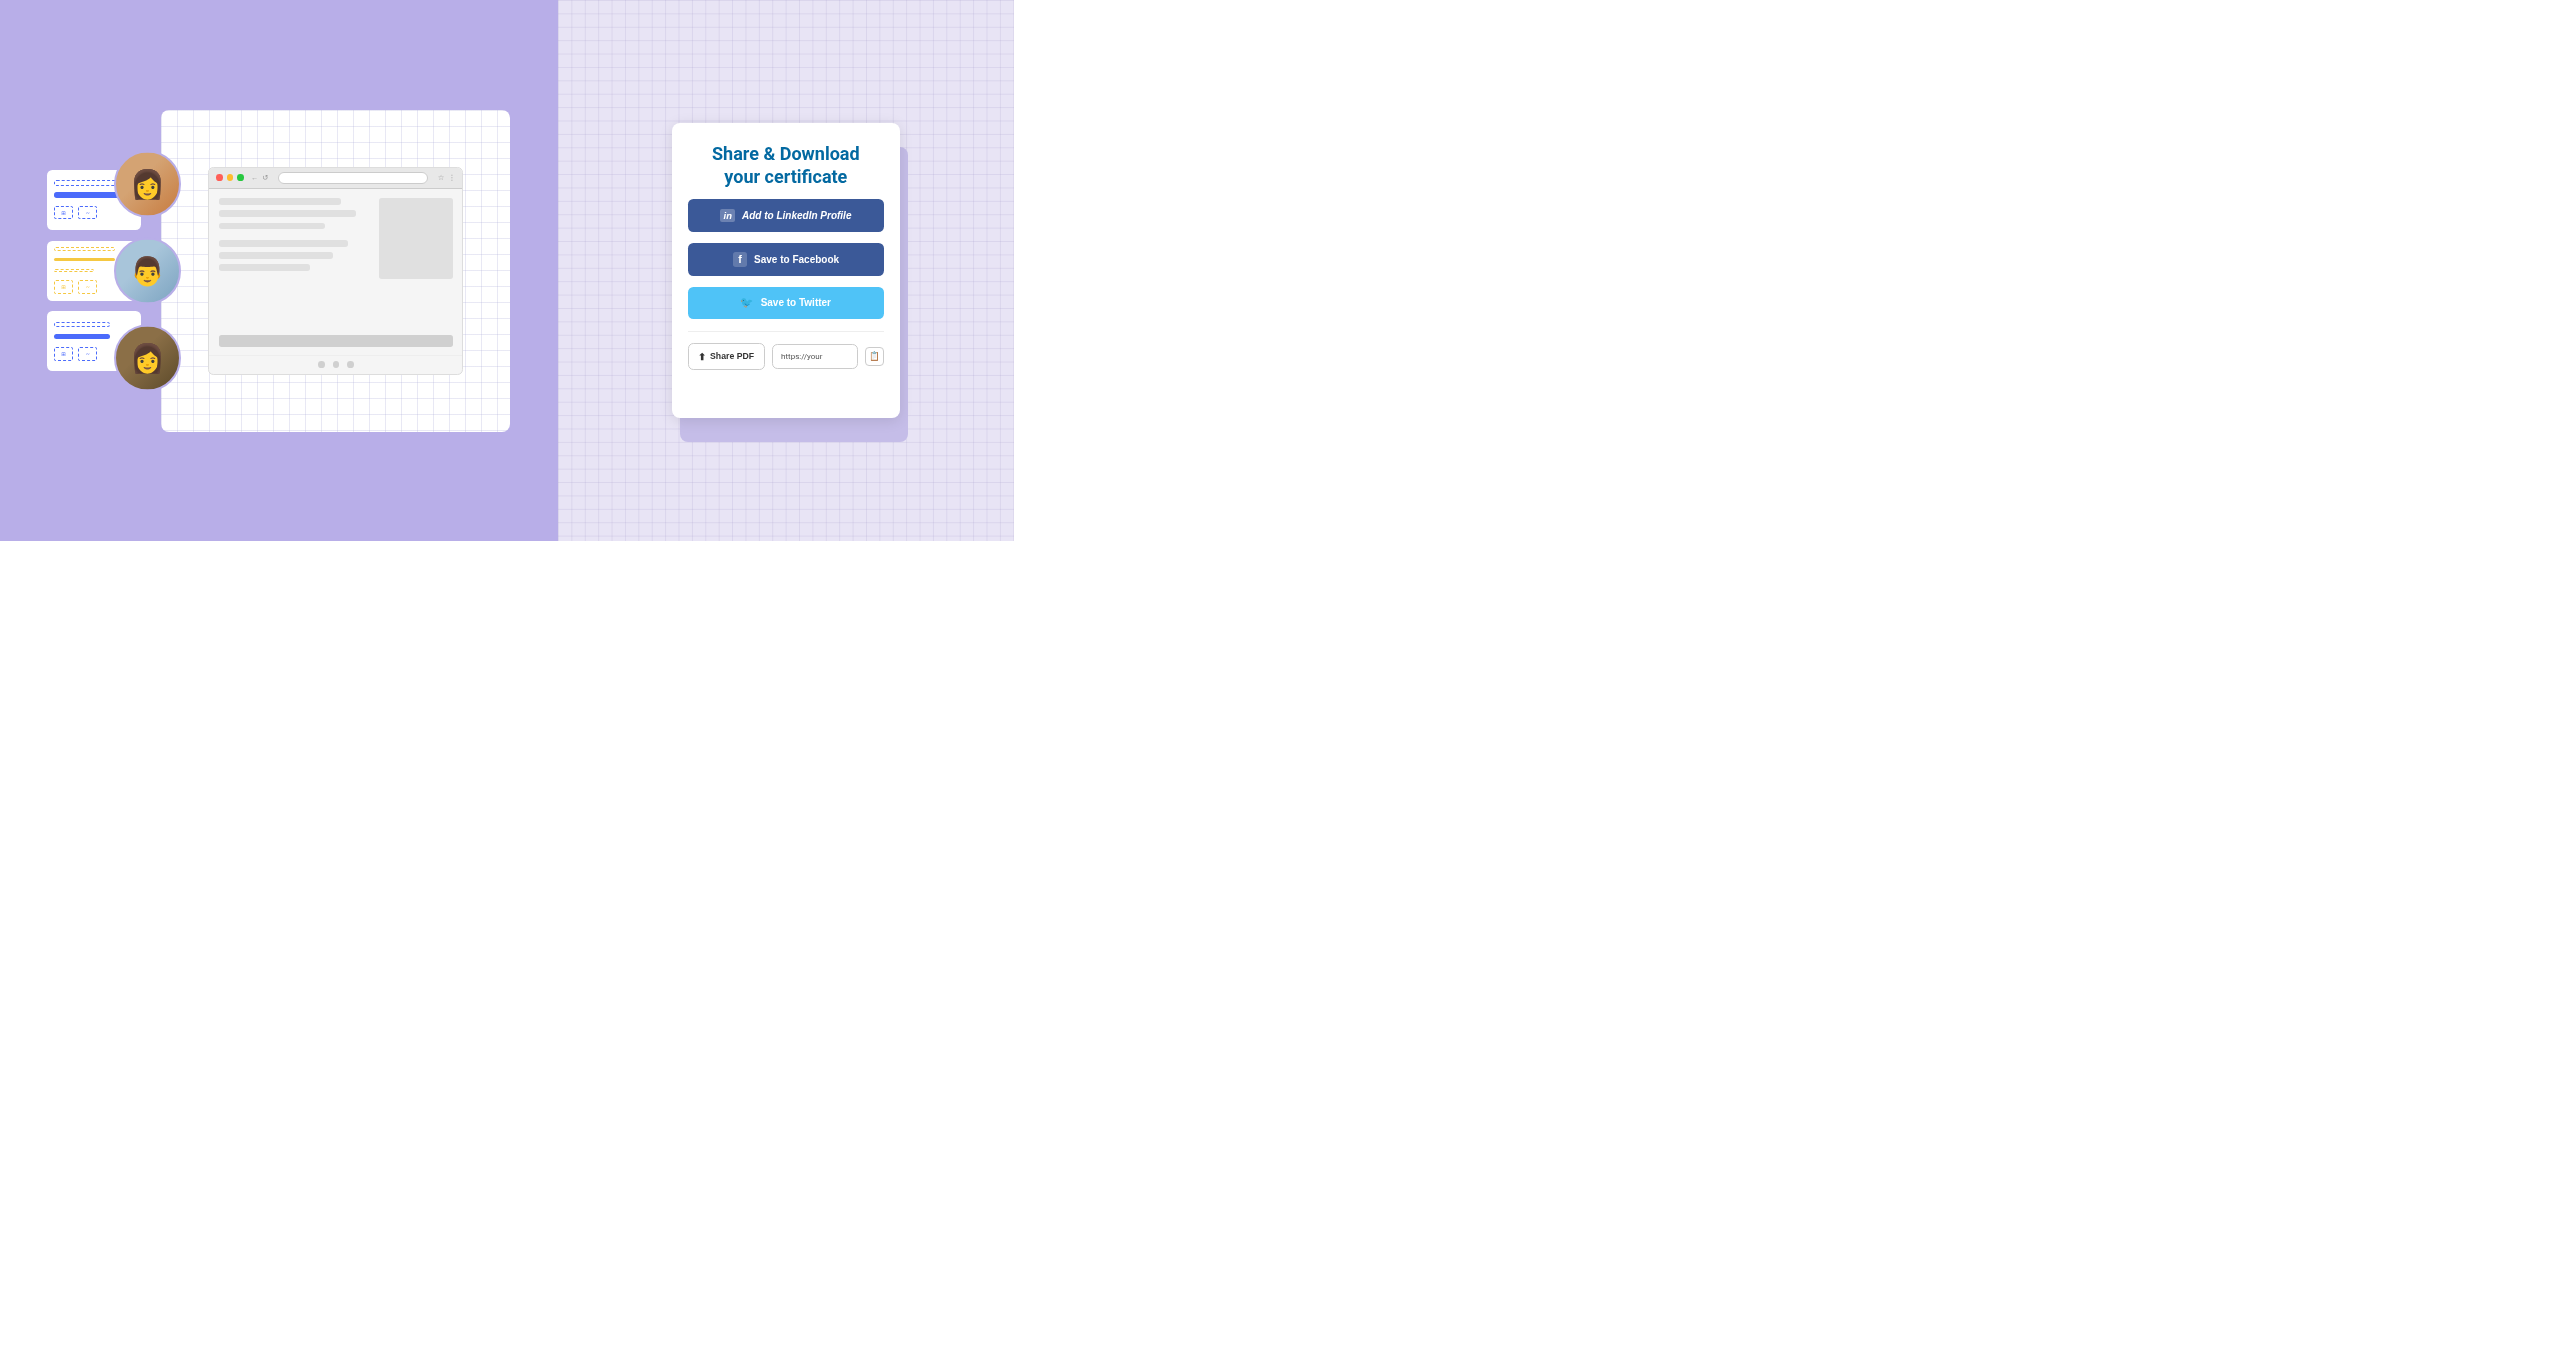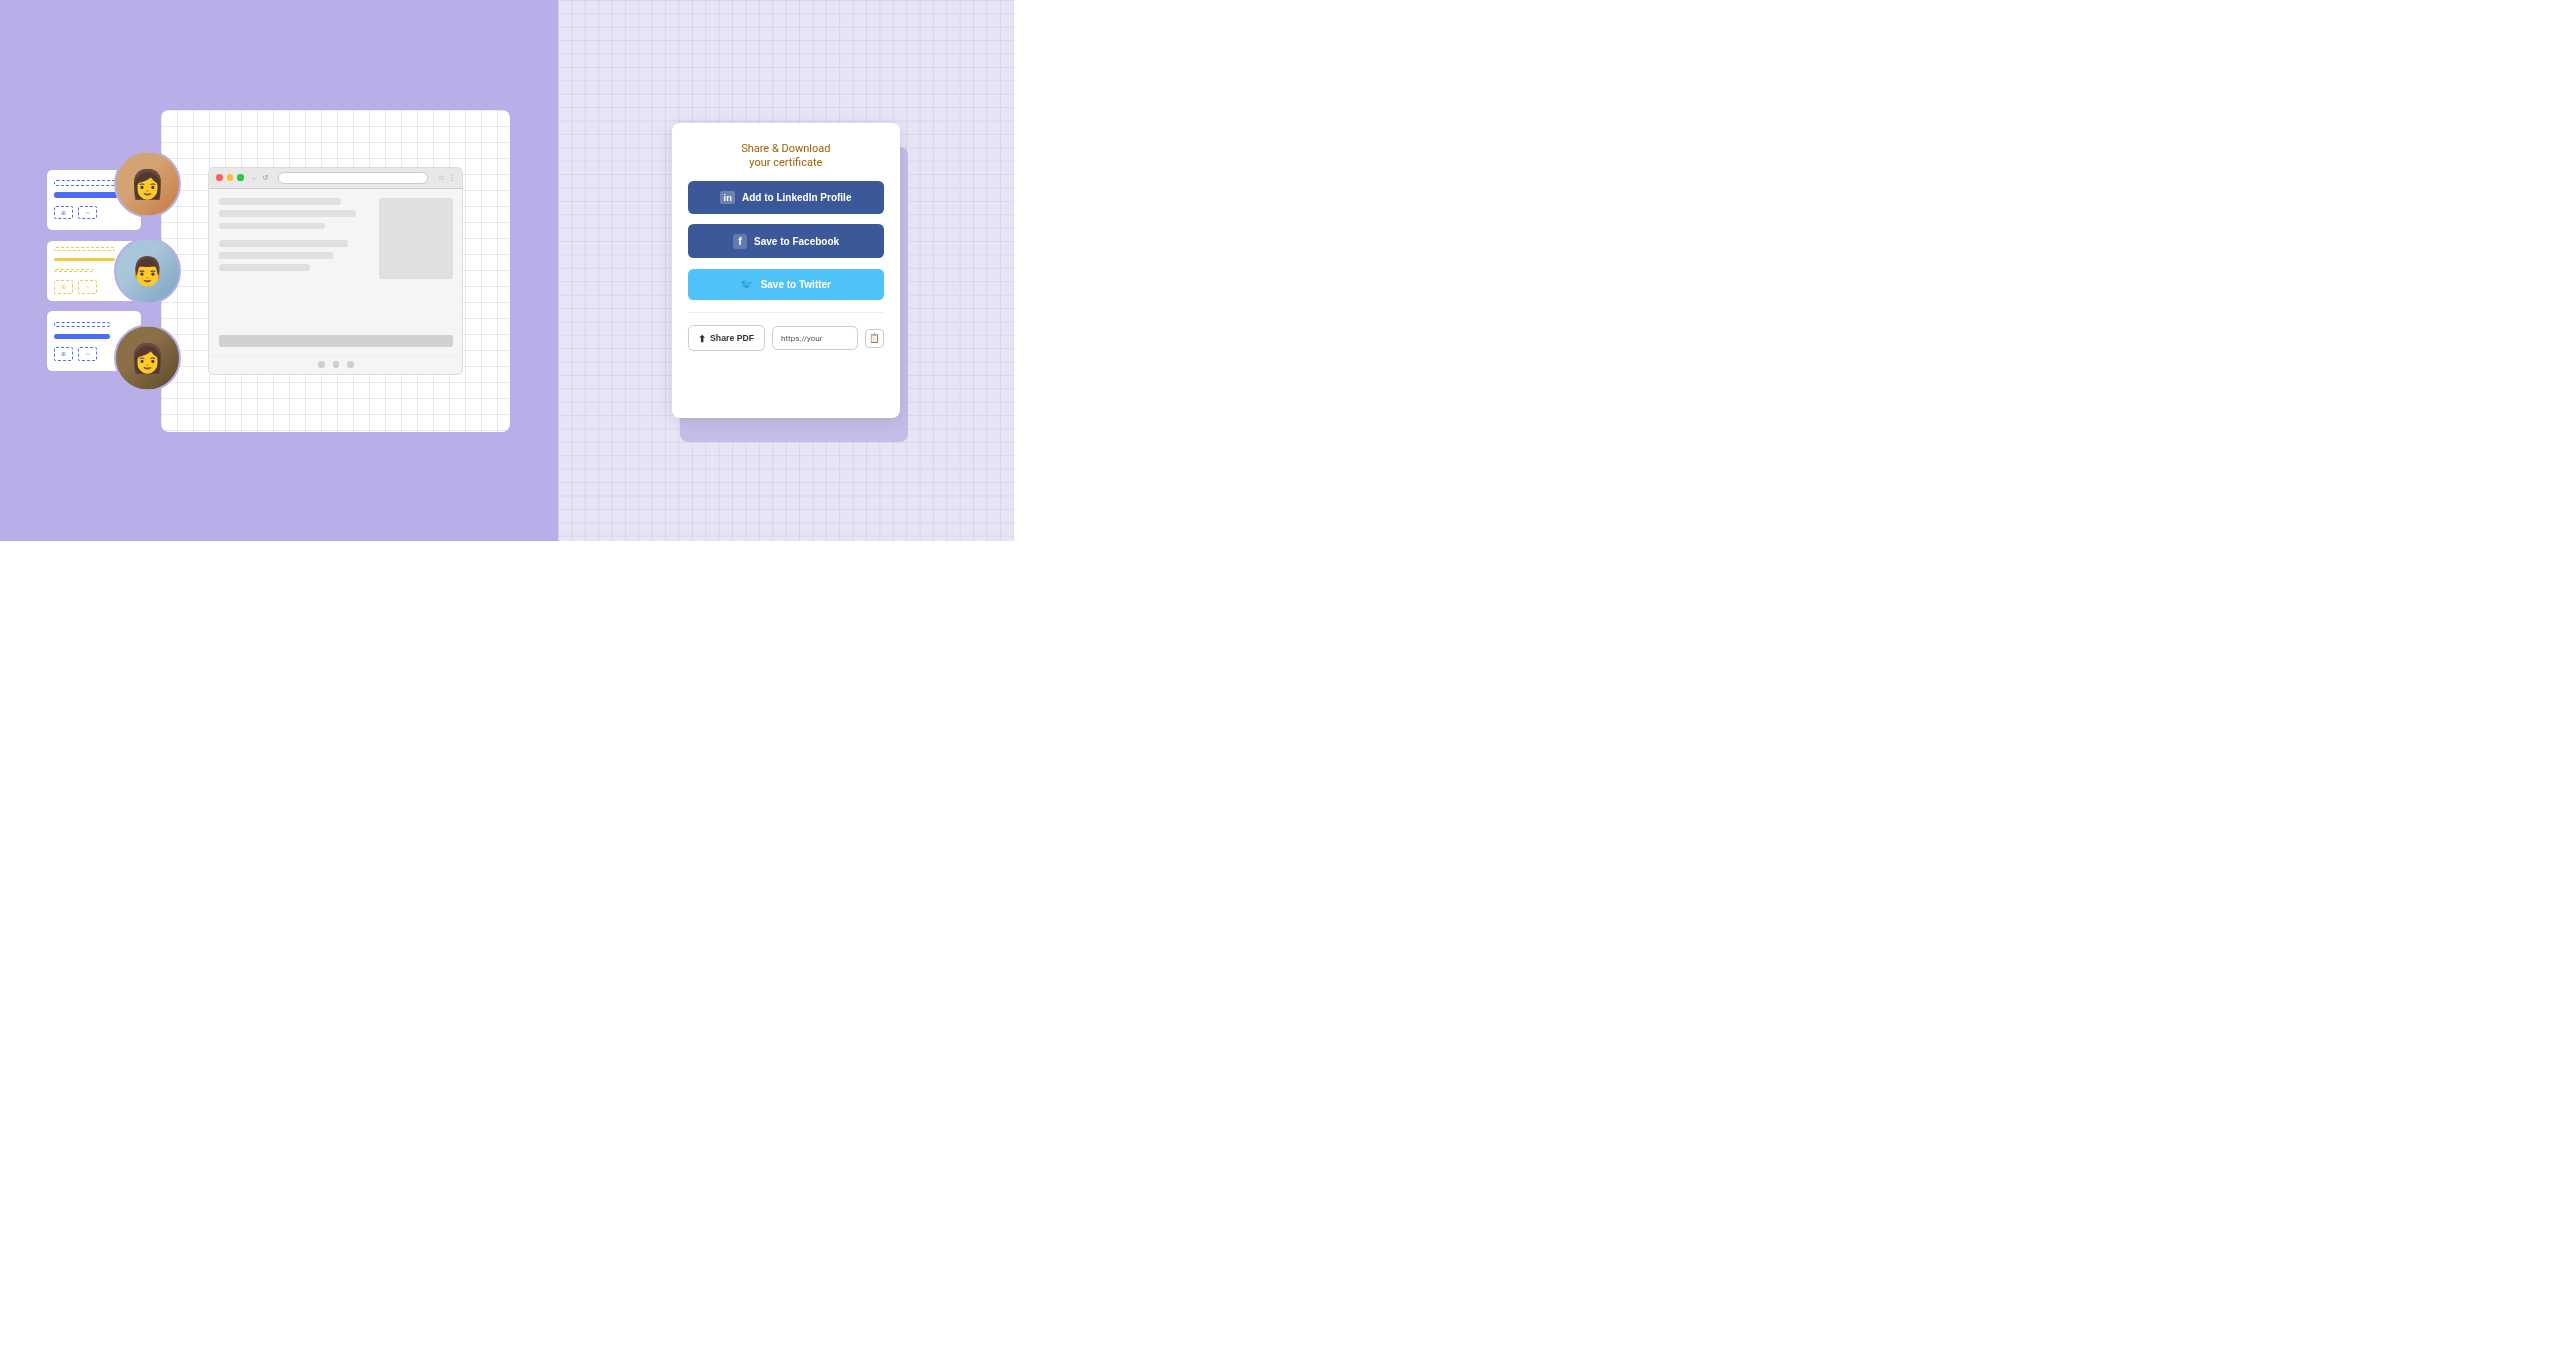--- a/index.html
+++ b/index.html
@@ -255,42 +255,42 @@
       display: flex;
       flex-direction: column;
       gap: 10.7px;
       position: relative;
       z-index: 2;
       box-shadow: 0 2.7px 13.4px rgba(0,0,0,0.1);
     }
 
     .card-title {
       text-align: center;
-      font-size: 11px;
-      font-weight: 400;
-      color: #a16207;
+      font-size: 18px;
+      font-weight: 700;
+      color: #0369a1;
       line-height: 1.3;
     }
 
     .action-button {
       width: 100%;
       padding: 9.4px 10.7px;
       border: none;
       border-radius: 5.4px;
       font-size: 10px;
       font-weight: 600;
       color: white;
       cursor: pointer;
       display: flex;
       align-items: center;
       justify-content: center;
       gap: 6.7px;
     }
 
-    .btn-linkedin { background: #3b5998; }
+    .btn-linkedin { background: #3b5998; font-style: italic; }
     .btn-facebook { background: #3b5998; }
     .btn-twitter { background: #4fc3f7; }
 
     .divider {
       height: 0.7px;
       background: #eee;
       margin: 1.3px 0;
     }
 
     .bottom-actions {

